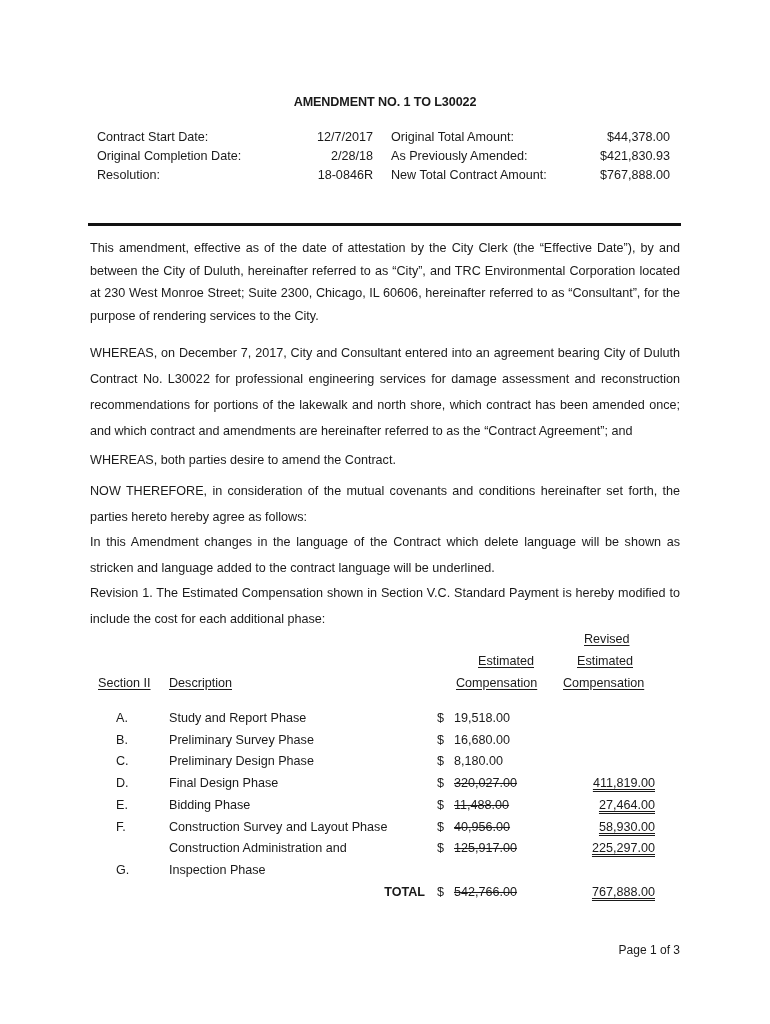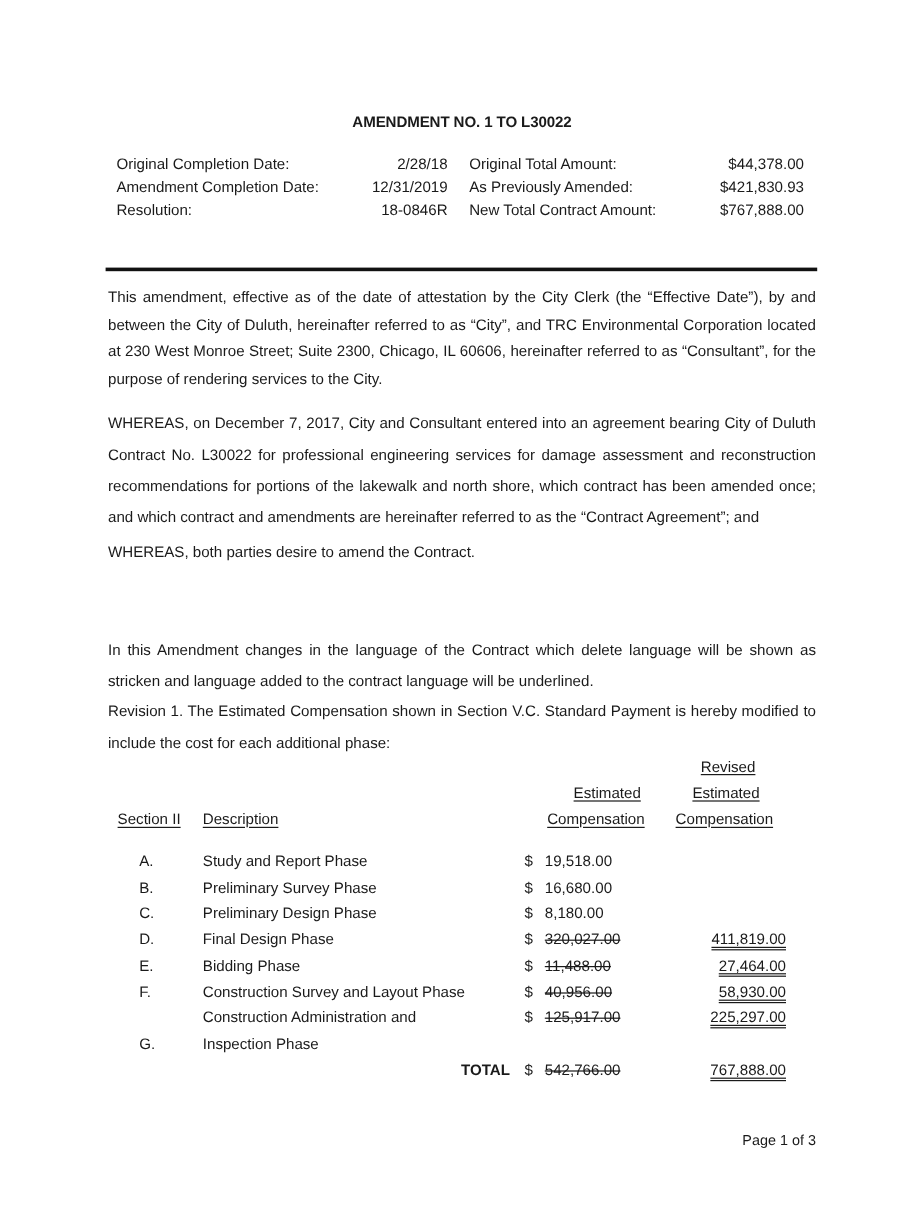--- a/index.html
+++ b/index.html
@@ -126,26 +126,26 @@
 </head>
 <body>
 
 <div class="page">
 
   <div class="title">AMENDMENT NO. 1 TO L30022</div>
 
   <div class="summary">
     <div class="summary-left">
       <div class="srow">
+        <span class="lbl">Contract Start Date:</span>
+        <span class="val">12/7/2017</span>
+      </div>
+      <div class="srow">
         <span class="lbl">Original Completion Date:</span>
         <span class="val">2/28/18</span>
-      </div>
-      <div class="srow">
-        <span class="lbl">Amendment Completion Date:</span>
-        <span class="val">12/31/2019</span>
       </div>
       <div class="srow">
         <span class="lbl">Resolution:</span>
         <span class="val">18-0846R</span>
       </div>
     </div>
     <div class="summary-right">
       <div class="srow">
         <span class="lbl">Original Total Amount:</span>
         <span class="val">$44,378.00</span>
@@ -159,20 +159,21 @@
         <span class="val">$767,888.00</span>
       </div>
     </div>
   </div>
 
   <div class="rule"></div>
 
   <div class="para p1">This amendment, effective as of the date of attestation by the City Clerk (the “Effective Date”), by and between the City of Duluth, hereinafter referred to as “City”, and TRC Environmental Corporation located at 230 West Monroe Street; Suite 2300, Chicago, IL 60606, hereinafter referred to as “Consultant”, for the purpose of rendering services to the City.</div>
   <div class="para tight p2">WHEREAS, on December 7, 2017, City and Consultant entered into an agreement bearing City of Duluth Contract No. L30022 for professional engineering services for damage assessment and reconstruction recommendations for portions of the lakewalk and north shore, which contract has been amended once; and which contract and amendments are hereinafter referred to as the “Contract Agreement”; and</div>
   <div class="para tight p3">WHEREAS, both parties desire to amend the Contract.</div>
+  <div class="para tight p4">NOW THEREFORE, in consideration of the mutual covenants and conditions hereinafter set forth, the parties hereto hereby agree as follows:</div>
   <div class="para tight p5">In this Amendment changes in the language of the Contract which delete language will be shown as stricken and language added to the contract language will be underlined.</div>
   <div class="para tight p6">Revision 1. The Estimated Compensation shown in Section V.C. Standard Payment is hereby modified to include the cost for each additional phase:</div>
 
   <div class="table">
 
     <span class="th" style="left:8px; top:46px;">Section II</span>
     <span class="th" style="left:79px; top:46px;">Description</span>
     <span class="th" style="left:388px; top:24px;">Estimated</span>
     <span class="th" style="left:366px; top:46px;">Compensation</span>
     <span class="th" style="left:494px; top:2px;">Revised</span>

